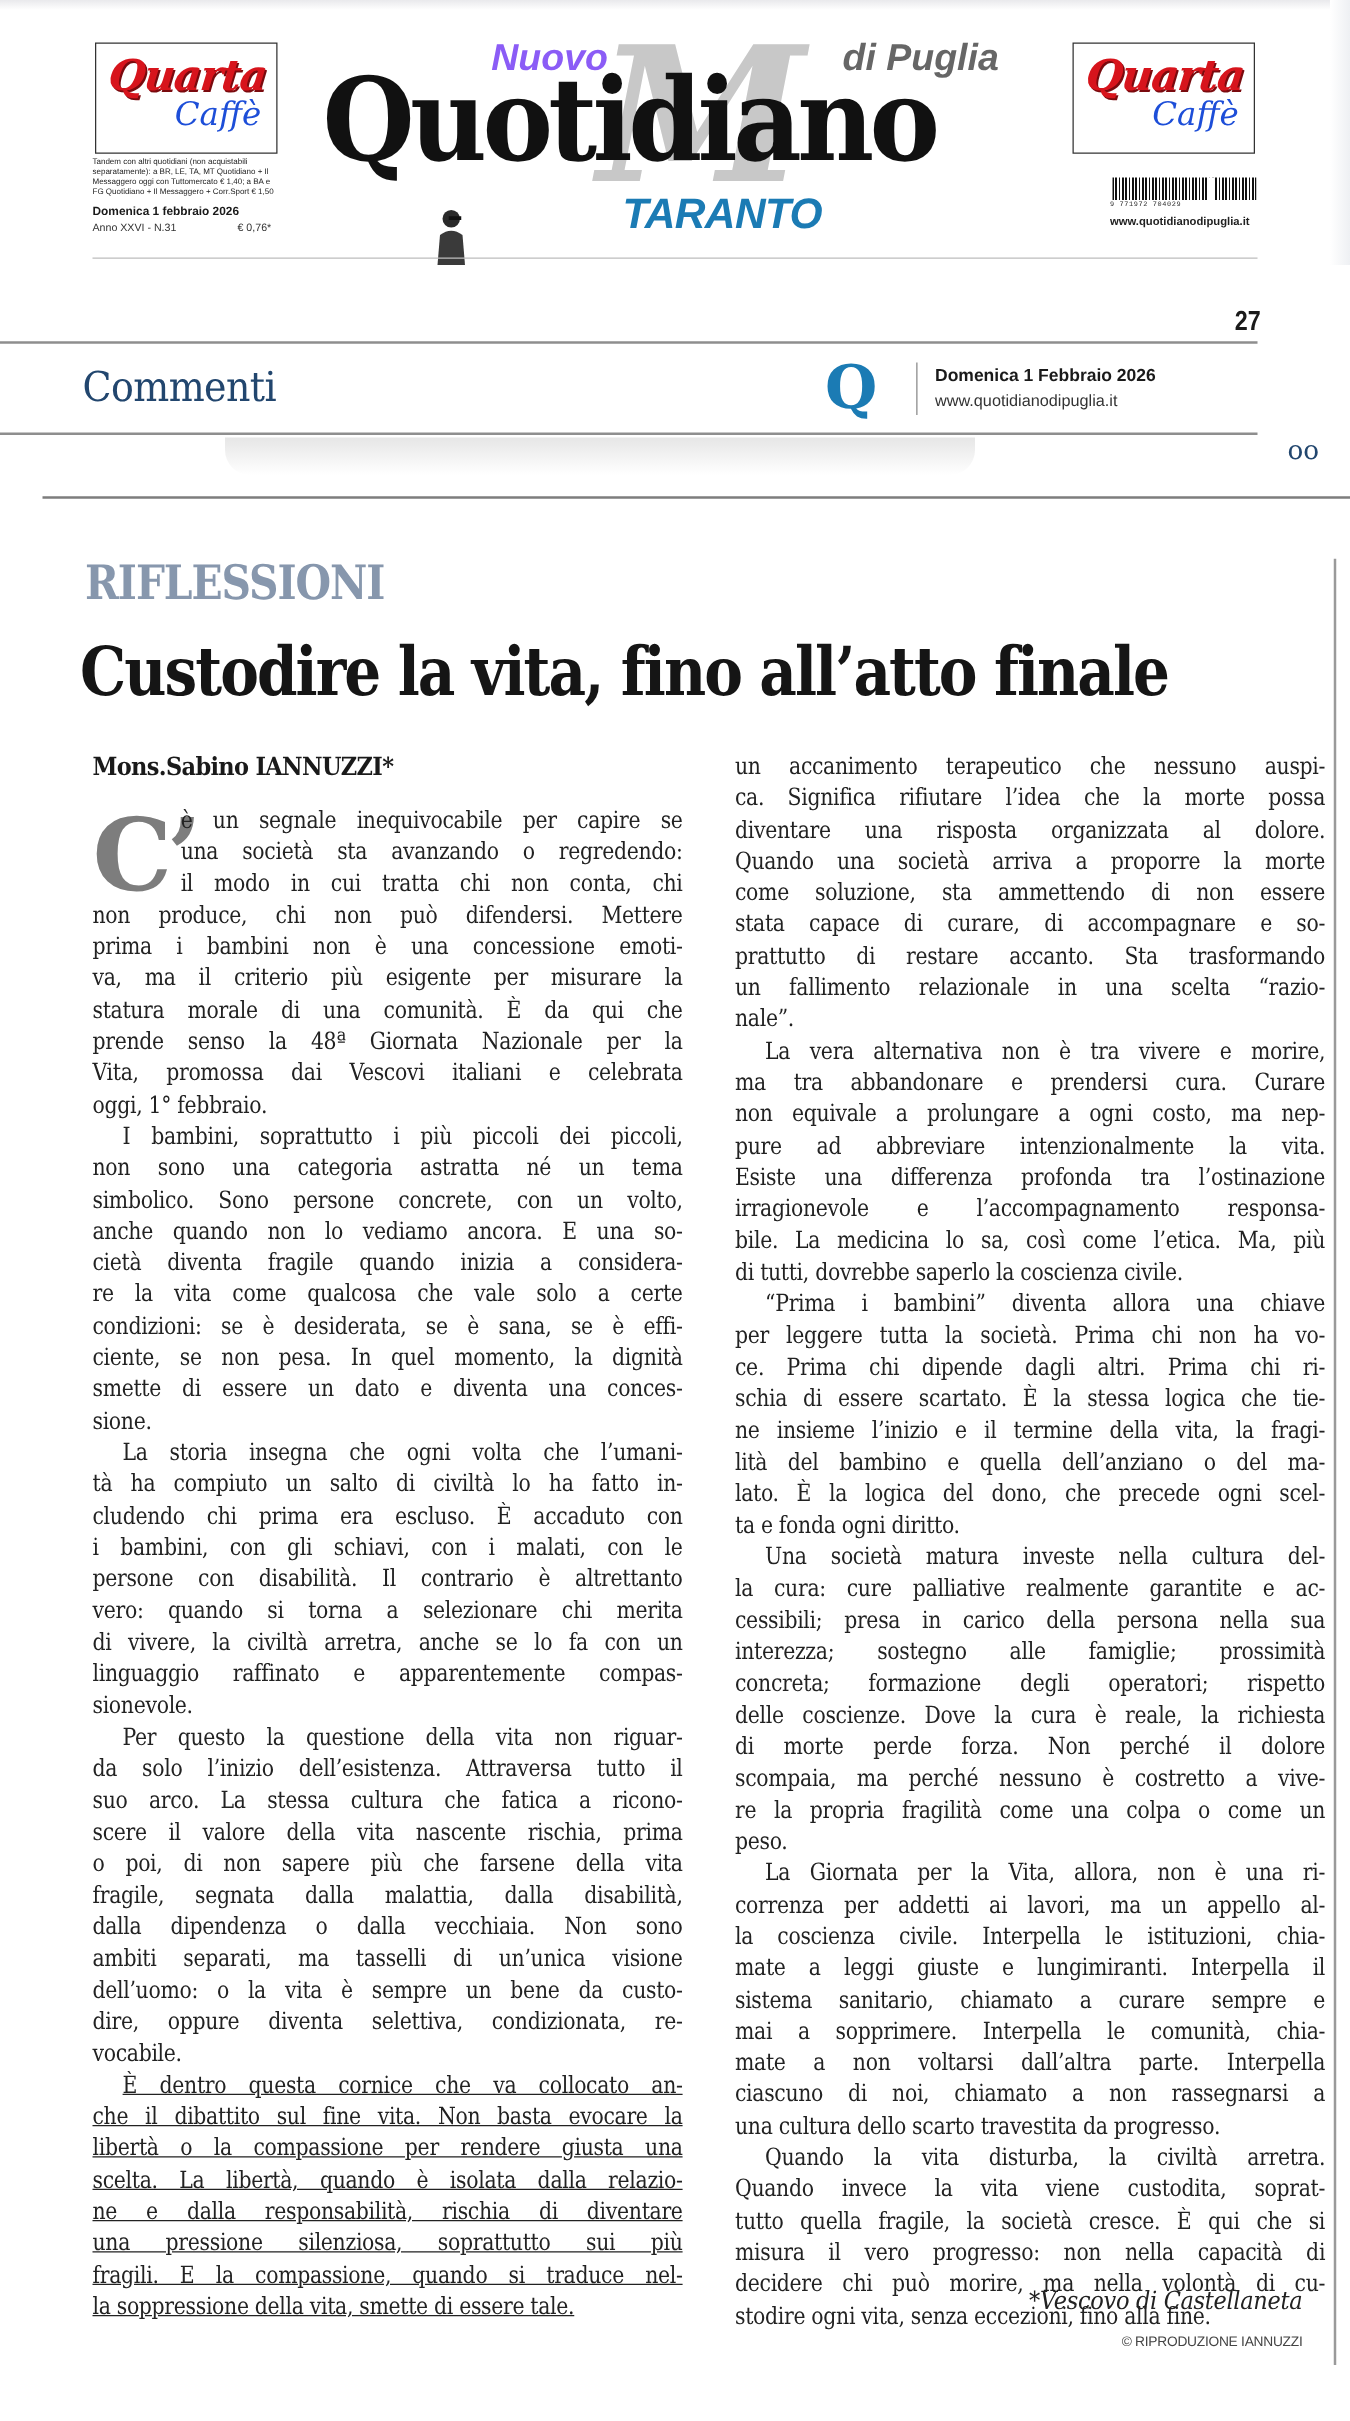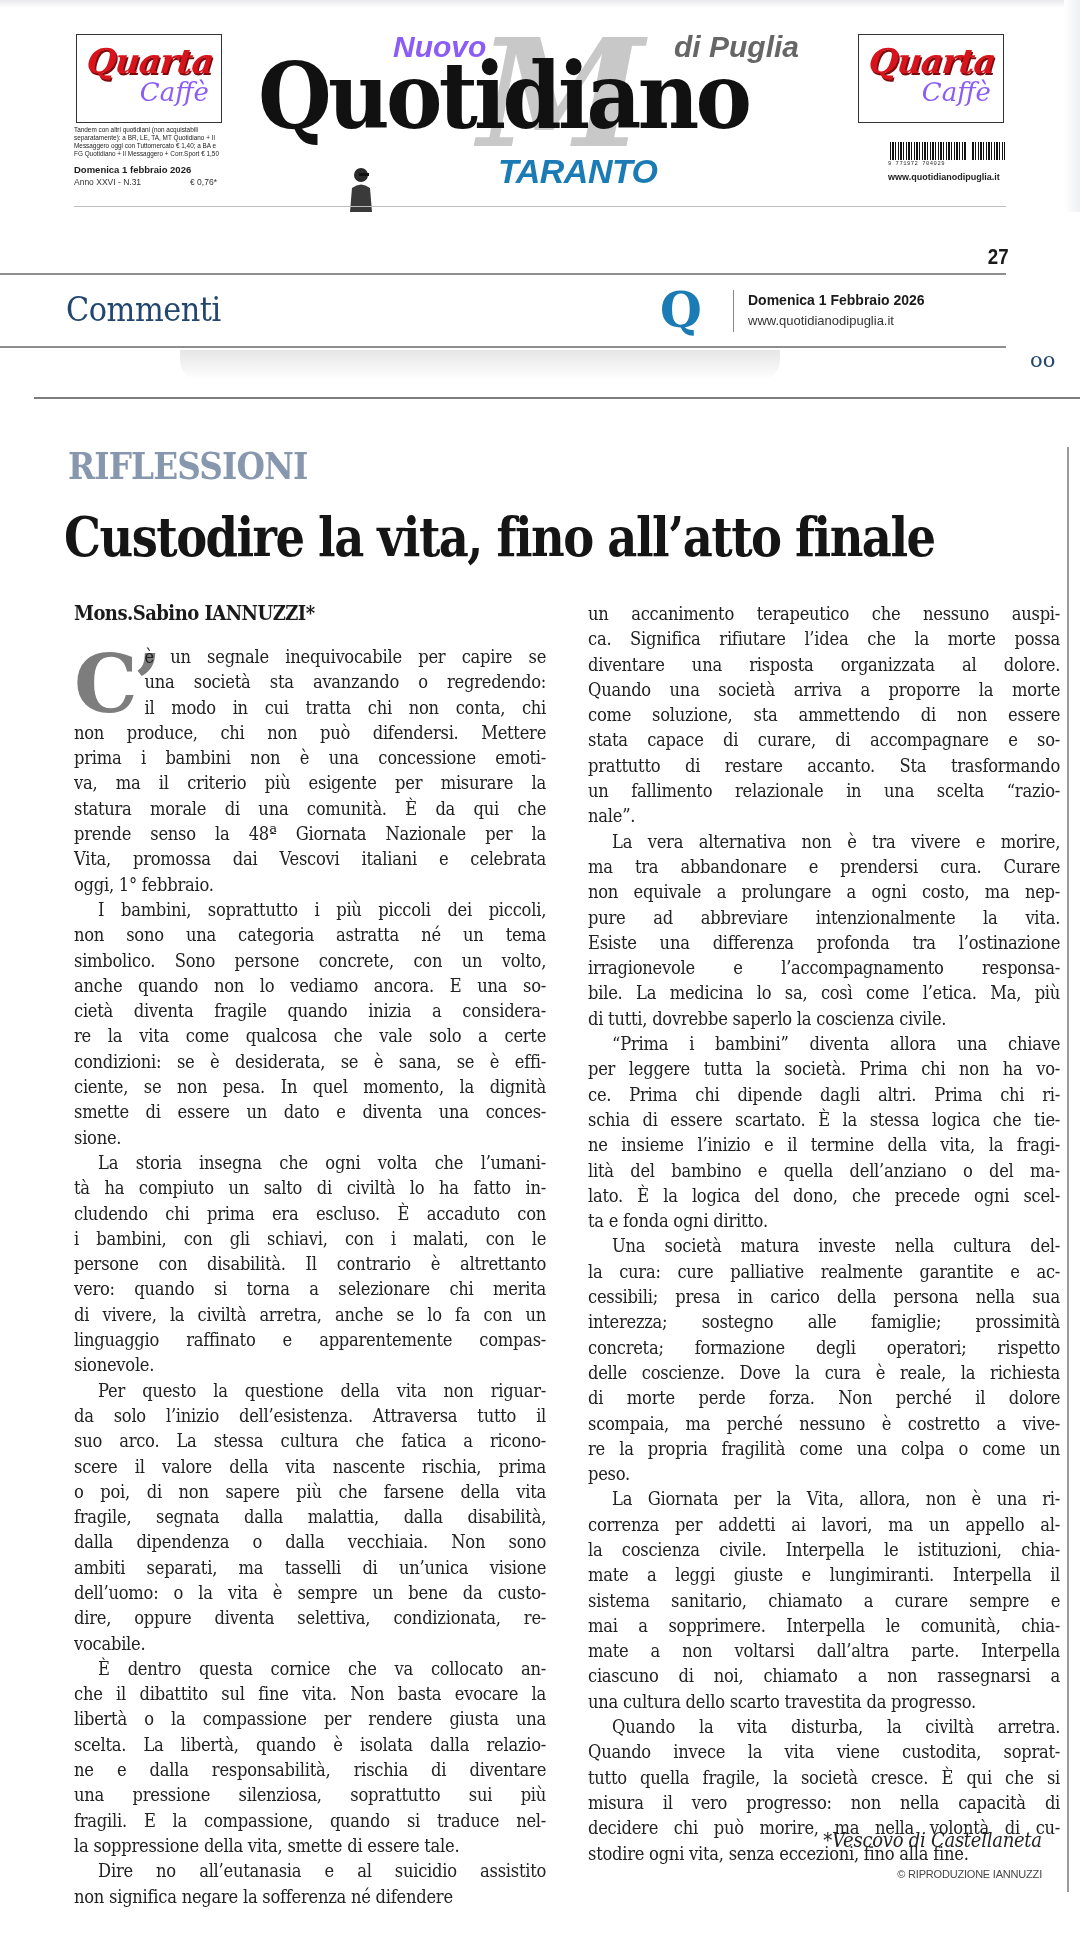--- a/index.html
+++ b/index.html
@@ -7,21 +7,21 @@
   body { position: relative; font-family: "DejaVu Serif", serif; color: #1e1e1e; }
 
   
   .masthead { position: absolute; left: 0; top: 0; width: 1080px; height: 212px; background: #fff; }
   .masthead .topstrip { position: absolute; left: 0; top: 0; width: 1080px; height: 8px; background: linear-gradient(#e9e9ec, #ffffff); }
   .masthead .edge-r { position: absolute; right: 0; top: 0; width: 16px; height: 212px; background: linear-gradient(90deg, #ffffff, #eef0f3); }
   .ad-box { position: absolute; top: 34px; width: 146px; height: 89px; border: 1.5px solid #333; background: #fff; overflow: hidden; }
   .ad-box.left { left: 76px; }
   .ad-box.right { left: 858px; }
   .ad-brand { position: absolute; left: 10px; top: 6px; font-family: "DejaVu Serif", serif; font-style: italic; font-weight: bold; font-size: 34px; color: #d7141c; letter-spacing: -1px; text-shadow: 1.5px 1.5px 0 #7a0a0e; transform: skewX(-6deg); }
-  .ad-sub { position: absolute; right: 12px; top: 42px; font-family: "DejaVu Serif", serif; font-style: italic; font-size: 26px; color: #8b5cf6; }
+  .ad-sub { position: absolute; right: 12px; top: 42px; font-family: "DejaVu Serif", serif; font-style: italic; font-size: 26px; color: #1d4ed8; }
   .tandem { position: absolute; left: 74px; top: 126px; width: 150px; font-family: "Liberation Sans", sans-serif; font-size: 6.4px; line-height: 8px; color: #222; }
   .mast-date { position: absolute; left: 74px; top: 164px; font-family: "Liberation Sans", sans-serif; font-weight: bold; font-size: 9.5px; color: #1a1a1a; }
   .mast-anno { position: absolute; left: 74px; top: 177px; font-family: "Liberation Sans", sans-serif; font-size: 8.5px; color: #333; }
   .mast-price { position: absolute; left: 190px; top: 177px; font-family: "Liberation Sans", sans-serif; font-size: 8.5px; color: #333; }
 
   .logo-nuovo { position: absolute; left: 393px; top: 30px; font-family: "Liberation Sans", sans-serif; font-weight: bold; font-style: italic; font-size: 30px; color: #8b5cf6; }
   .logo-dipuglia { position: absolute; left: 674px; top: 30px; font-family: "Liberation Sans", sans-serif; font-weight: bold; font-style: italic; font-size: 30px; color: #666; }
   .logo-m { position: absolute; left: 478px; top: 18px; font-family: "DejaVu Serif", serif; font-weight: bold; font-size: 150px; line-height: 150px; color: #c8c8c8; font-style: italic; }
   .logo-main { position: absolute; left: 258px; top: 46px; font-family: "DejaVu Serif", serif; font-weight: bold; font-size: 92px; line-height: 100px; color: #111; letter-spacing: -4px; transform: scaleX(0.92); transform-origin: left top; }
   .logo-city { position: absolute; left: 498px; top: 152px; font-family: "Liberation Sans", sans-serif; font-weight: bold; font-style: italic; font-size: 34px; color: #1b7bb4; letter-spacing: -0.5px; }
@@ -164,33 +164,29 @@
       <span class="line">suo arco. La stessa cultura che fatica a ricono-</span>
       <span class="line">scere il valore della vita nascente rischia, prima</span>
       <span class="line">o poi, di non sapere più che farsene della vita</span>
       <span class="line">fragile, segnata dalla malattia, dalla disabilità,</span>
       <span class="line">dalla dipendenza o dalla vecchiaia. Non sono</span>
       <span class="line">ambiti separati, ma tasselli di un’unica visione</span>
       <span class="line">dell’uomo: o la vita è sempre un bene da custo-</span>
       <span class="line">dire, oppure diventa selettiva, condizionata, re-</span>
       <span class="line last">vocabile.</span>
     </div>
-    <div class="para" style="position: relative;">
+    <div class="para" style="position: relative; text-decoration: underline;">
       <span class="line first">È dentro questa cornice che va collocato an-</span>
       <span class="line">che il dibattito sul fine vita. Non basta evocare la</span>
       <span class="line">libertà o la compassione per rendere giusta una</span>
       <span class="line">scelta. La libertà, quando è isolata dalla relazio-</span>
       <span class="line">ne e dalla responsabilità, rischia di diventare</span>
       <span class="line">una pressione silenziosa, soprattutto sui più</span>
       <span class="line">fragili. E la compassione, quando si traduce nel-</span>
       <span class="line last">la soppressione della vita, smette di essere tale.</span>
-    </div>
-    <div class="para" style="position: relative;">
-      <span class="line first">Dire no all’eutanasia e al suicidio assistito</span>
-      <span class="line last">non significa negare la sofferenza né difendere</span>
     </div>
   </div>
 <div class="col col-right">
     <div class="para noindent" style="position: relative;">
       <span class="line first">un accanimento terapeutico che nessuno auspi-</span>
       <span class="line">ca. Significa rifiutare l’idea che la morte possa</span>
       <span class="line">diventare una risposta organizzata al dolore.</span>
       <span class="line">Quando una società arriva a proporre la morte</span>
       <span class="line">come soluzione, sta ammettendo di non essere</span>
       <span class="line">stata capace di curare, di accompagnare e so-</span>

